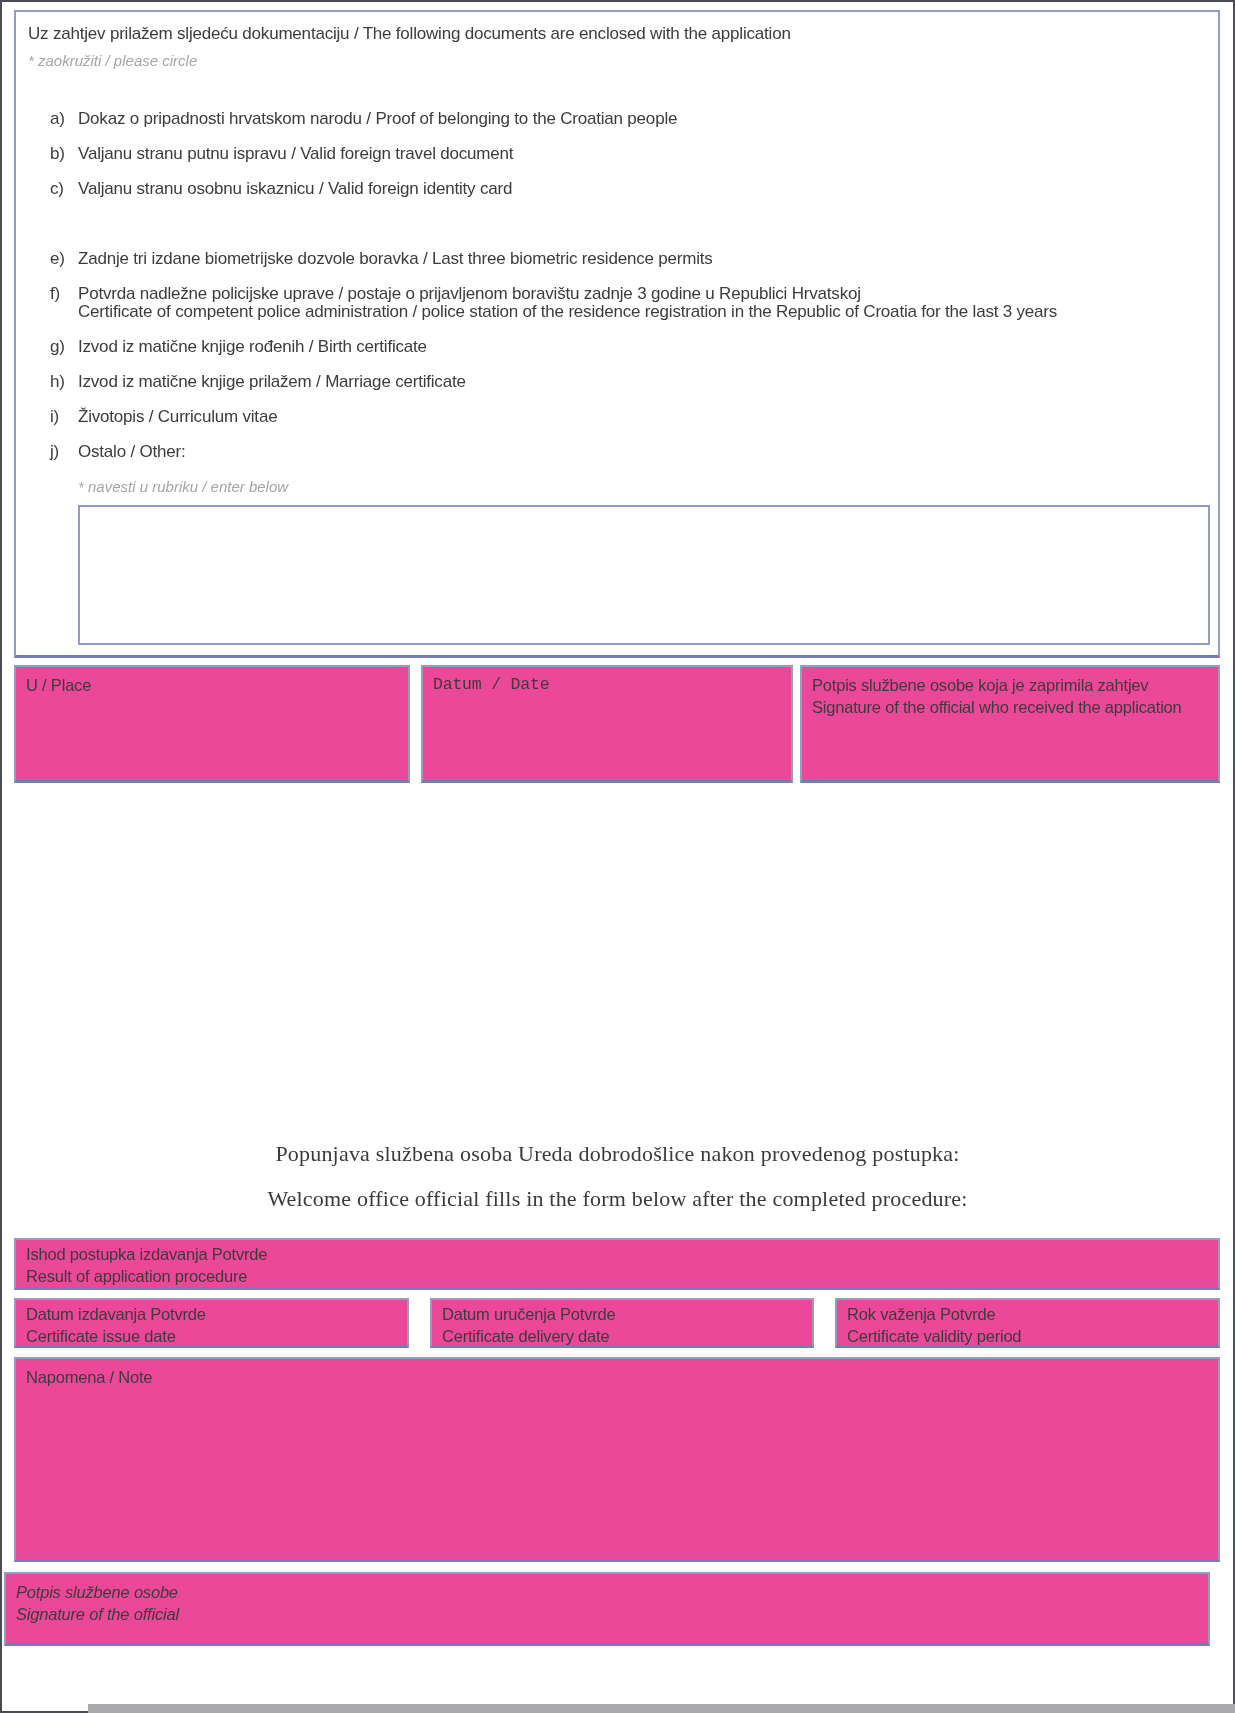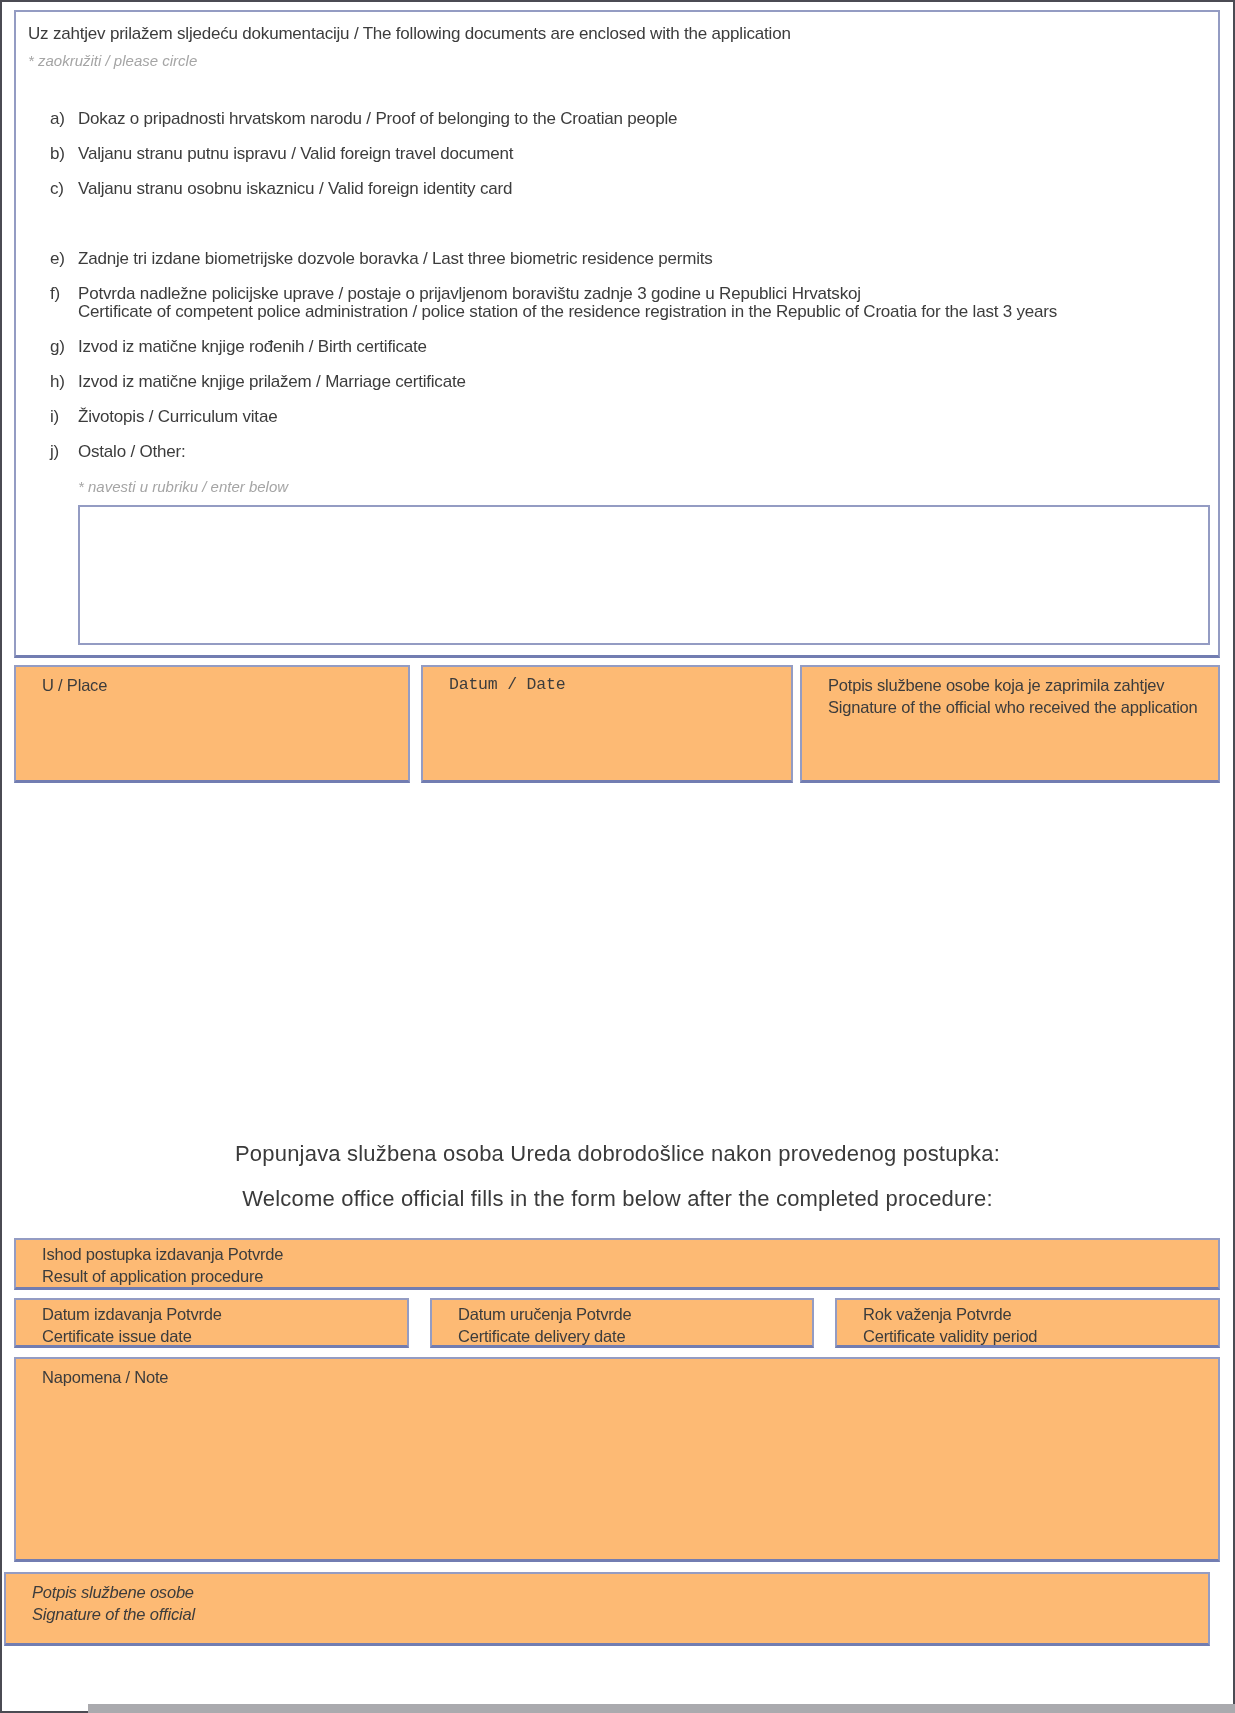--- a/index.html
+++ b/index.html
@@ -6,23 +6,23 @@
   html,body { background:#ffffff; }
   body {
     width:1235px; height:1713px; position:relative; overflow:hidden;
     font-family:"Liberation Sans", sans-serif; color:#3c3c3c;
   }
   .frame { position:absolute; inset:0; border:2px solid #4b4b53; pointer-events:none; z-index:5; }
   .bottom-strip { position:absolute; left:88px; right:0; bottom:0; height:9px; background:#aaaaae; z-index:6; }
 
   
   .fbox {
-    position:absolute; background:#fdba74;
+    position:absolute; background:#ec4899;
     border:2px solid #949cc3; border-bottom:3px solid #727db1;
-    font-size:16.5px; line-height:22px; letter-spacing:-0.2px;padding-left:16px;
+    font-size:16.5px; line-height:22px; letter-spacing:-0.2px;
   }
   .fbox .lbl { padding:7px 10px 0 10px; }
   .fbox .lbl2 { padding:0 10px; }
 
   
   .top-box { position:absolute; left:14px; top:10px; width:1206px; height:648px;
     border:2px solid #949cc3; border-bottom:3px solid #727db1; background:#fff; }
   .header-title { position:absolute; left:12px; top:12px; font-size:17px; letter-spacing:-0.2px; }
   .header-note  { position:absolute; left:12px; top:40px; font-size:15px; font-style:italic; color:#a5a5a5; }
 
@@ -34,21 +34,21 @@
   .other-box { position:absolute; left:62px; top:493px; width:1132px; height:140px;
     border:2px solid #949cc3; background:#fff; }
 
   
   #place-box { left:14px;  top:665px; width:396px; height:118px; }
   #date-box  { left:421px; top:665px; width:372px; height:118px;font-family:Liberation Mono, monospace; }
   #sign-box  { left:800px; top:665px; width:420px; height:118px; }
 
   
   .heading { position:absolute; left:0; width:1235px; text-align:center;
-    font-family:Liberation Sans, sans-serif; font-size:22px; color:#3a3a3a; letter-spacing:0.2px; }
+    font-family:Liberation Serif, serif; font-size:22px; color:#3a3a3a; letter-spacing:0.2px; }
   #heading-hr { top:1141px; }
   #heading-en { top:1186px; }
 
   
   #result-box   { left:14px;  top:1238px; width:1206px; height:52px; }
   #result-box .lbl { padding-top:3px; }
   #issue-box    { left:14px;  top:1298px; width:395px;  height:50px; }
   #delivery-box { left:430px; top:1298px; width:384px;  height:50px; }
   #validity-box { left:835px; top:1298px; width:385px;  height:50px; }
   #issue-box .lbl, #delivery-box .lbl, #validity-box .lbl { padding-top:3px; }

